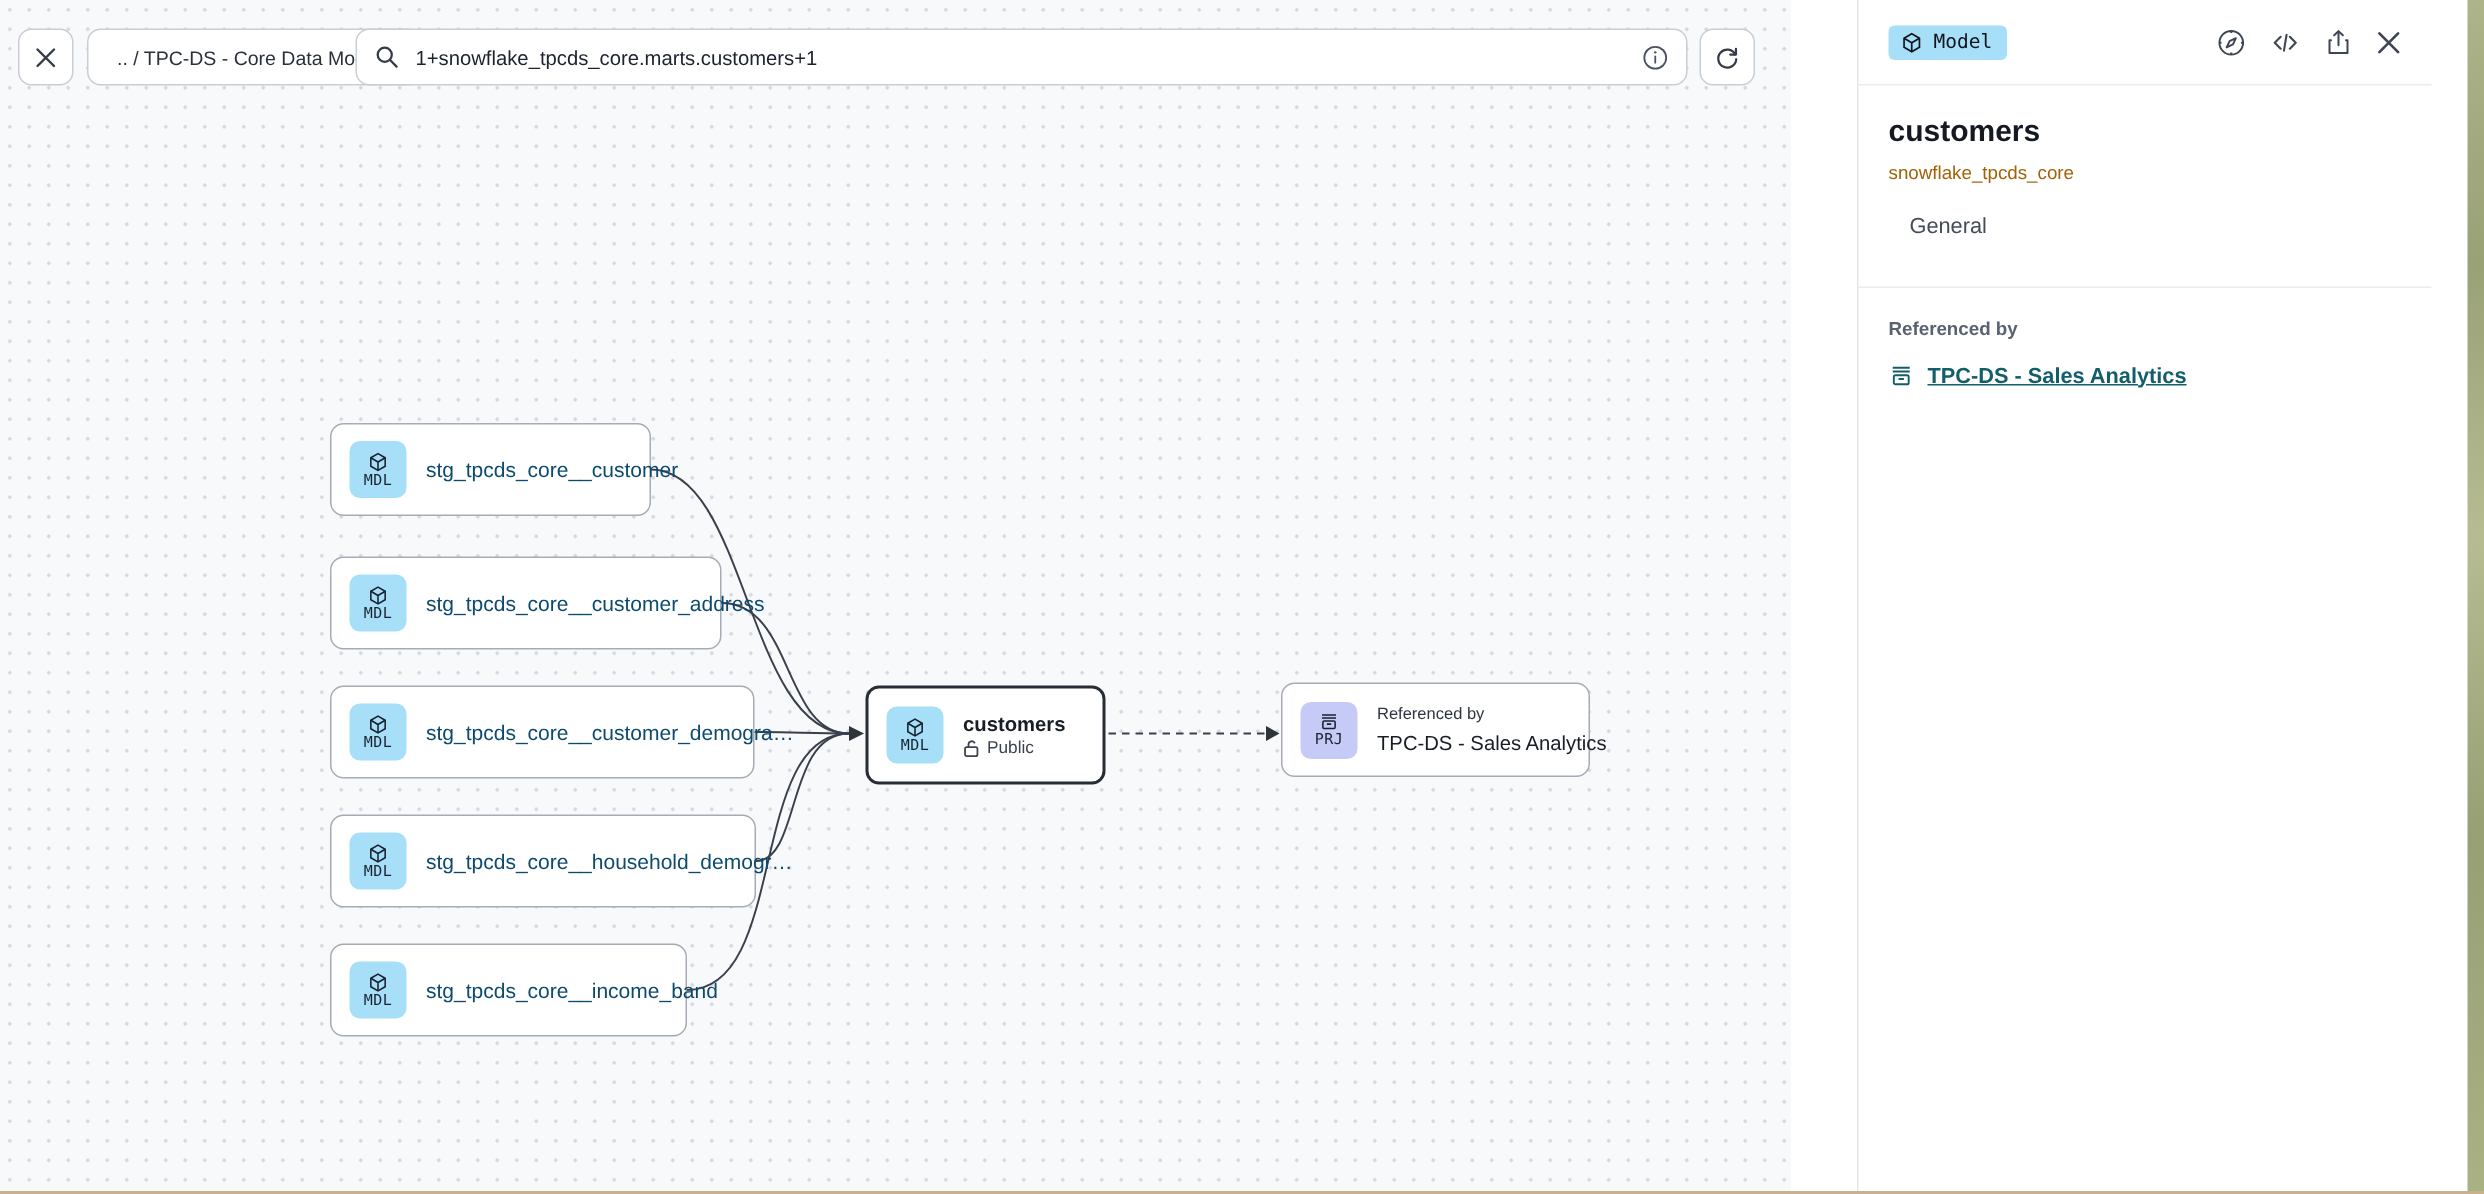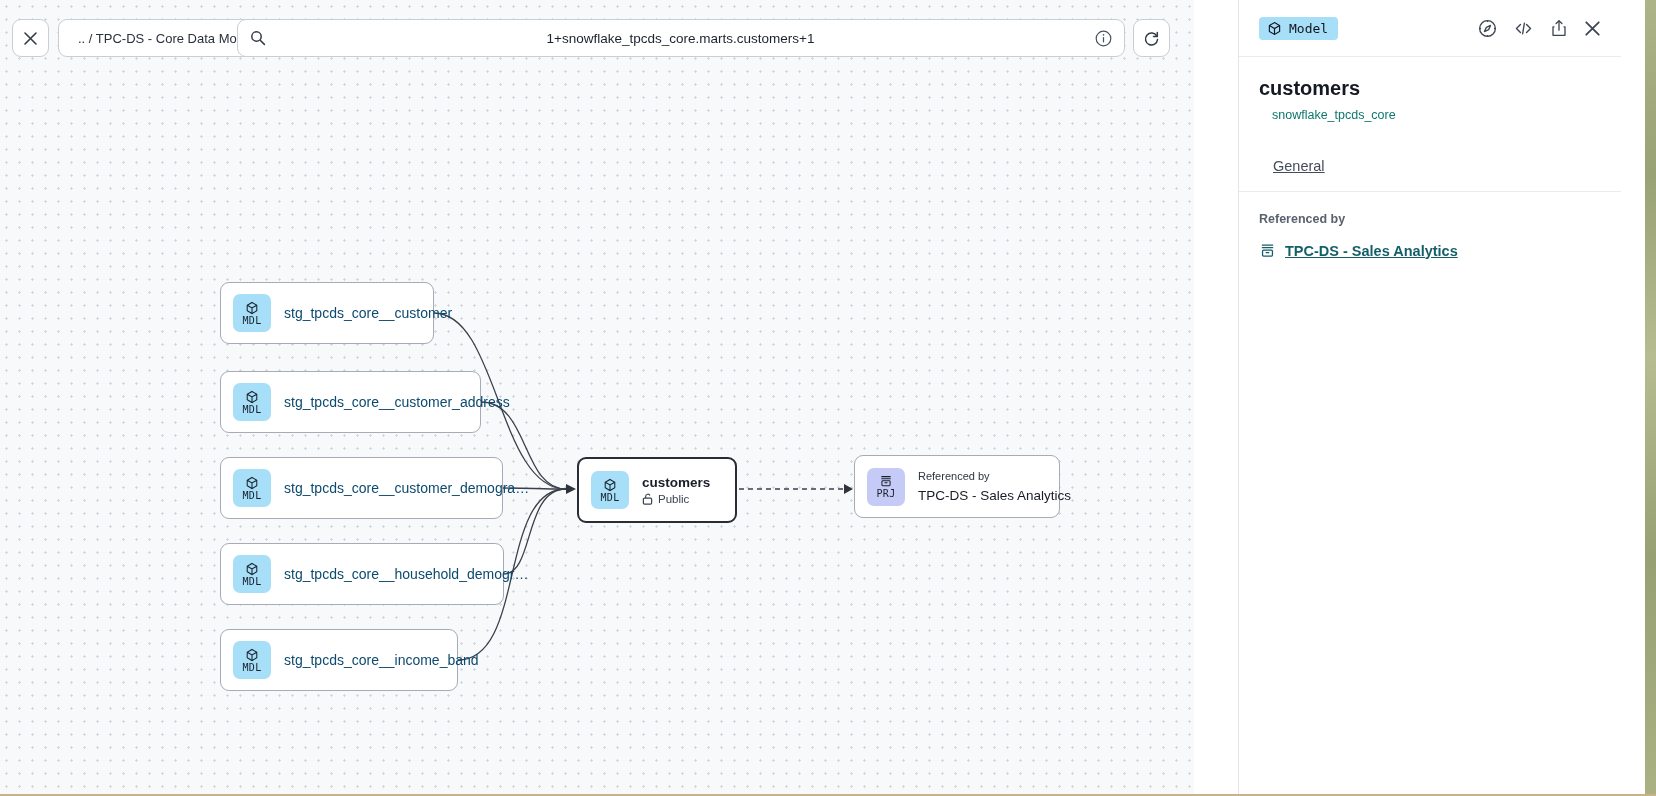--- a/index.html
+++ b/index.html
@@ -24,21 +24,21 @@
   .tb {
     position:absolute; top:19px; height:38px; background:#fff;
     border:1px solid #c9cdd4; border-radius:9px;
     display:flex; align-items:center; color:#343a46;
   }
   .btn-close { left:12px; width:37px; justify-content:center; cursor:pointer; }
   .breadcrumb-box { left:58px; padding:0 19px; font-size:13px; color:#2a303b; cursor:pointer; }
   .searchbox { left:237px; width:888px; padding:0 12px; gap:9px; }
   .searchbox input {
     flex:1; border:none; outline:none; background:transparent;
-    font-family:"Liberation Sans", sans-serif; font-size:13.5px; color:#1c222e;text-align:center;
+    font-family:"Liberation Sans", sans-serif; font-size:13.5px; color:#1c222e;
   }
   .btn-refresh { left:1133px; width:37px; justify-content:center; cursor:pointer; }
   .icon { display:inline-flex; align-items:center; justify-content:center; }
 
   
   .node {
     position:absolute; background:#fff; border:1px solid #a6abb5; border-radius:9px;
     height:62px; display:flex; align-items:center; gap:13px; padding:0 17px 0 12px;
     cursor:pointer;
   }
@@ -76,26 +76,26 @@
   .type-badge {
     display:inline-flex; align-items:center; gap:7px;
     background:#a7def8; border-radius:4px; padding:4px 10px 4px 8px;
     font-family:"DejaVu Sans Mono", monospace; font-size:13px; color:#10151d;
   }
   .header-icons { display:flex; align-items:center; gap:15px; color:#3f4653; }
   .header-icons .icon { cursor:pointer; }
 
   .title-block { padding:20px 20px 0 20px; }
   .panel-title { font-size:20px; font-weight:700; color:#141922; }
-  .panel-subtitle { font-size:12.5px; color:#0f766e; margin-top:8px;margin-left:13px; }
+  .panel-subtitle { font-size:12.5px; color:#a16207; margin-top:8px; }
 
   .tabs { display:flex; margin-top:21px; border-bottom:1px solid #e9ebee; padding-left:14px; }
   .tab {
-    display:flex; align-items:center; gap:8px; height:48px; padding:0 20px;
-    font-size:14.5px; color:#454c59; cursor:pointer; border-bottom:3px solid transparent;text-decoration:underline;
+    display:flex; align-items:flex-start; gap:8px; height:48px; padding:0 20px;
+    font-size:14.5px; color:#454c59; cursor:pointer; border-bottom:3px solid transparent;
   }
   .tab.active { color:#135f69; font-weight:700; border-bottom-color:#135f69; margin-left:22px; }
   .tab-badge {
     background:#0f5e68; color:#fff; border-radius:11px; min-width:22px; height:21px;
     padding:0 6px; font-size:11.5px; font-weight:700;
     display:flex; align-items:center; justify-content:center;
   }
   .panel-section { padding:20px; }
   .section-label { font-size:12.5px; font-weight:700; color:#5a6270; }
   .ref-link-row { display:flex; align-items:center; gap:9px; margin-top:16px; cursor:pointer; }

